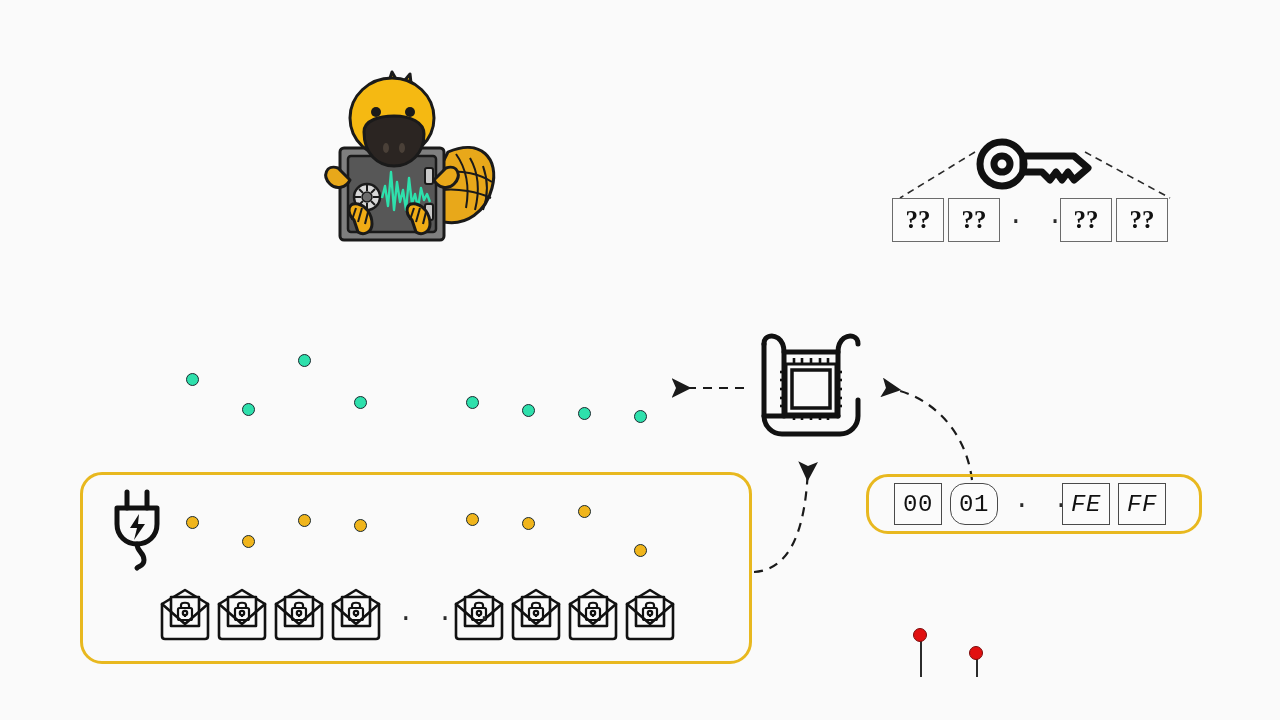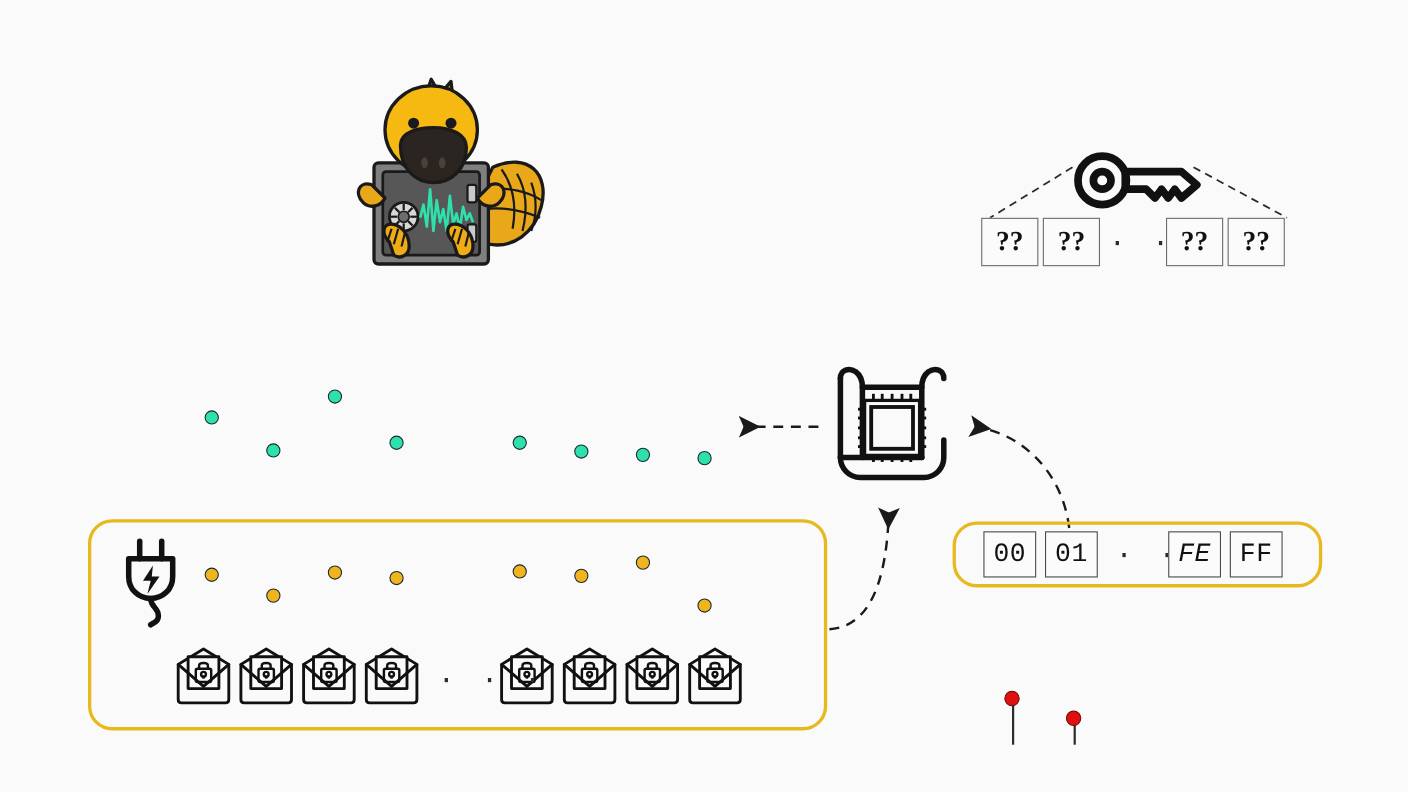--- a/index.html
+++ b/index.html
@@ -304,24 +304,24 @@
       <use href="#env" x="351" y="0"></use>
       <use href="#env" x="408" y="0"></use>
       <use href="#env" x="465" y="0"></use>
     </svg>
   </div>
   <div class="ellip" style="left:398px; top:605px;">· · ·</div>
 
   <div class="panel-yellow" style="left:866px; top:474px; width:336px; height:60px;"></div>
 
   <div class="byte-box" style="left:894px; top:483px;">00</div>
-  <div class="byte-box" style="left:950px; top:483px;">01</div>
+  <div class="byte-box" style="left:950px; top:483px;border-radius:15px;">01</div>
   <div class="ellip" style="left:1014px; top:492px;">· · ·</div>
   <div class="byte-box" style="left:1062px; top:483px;font-style:italic;">FE</div>
-  <div class="byte-box" style="left:1118px; top:483px;">FF</div>
+  <div class="byte-box" style="left:1118px; top:483px;font-style:italic;">FF</div>
 
   <div class="abs" style="left:0; top:0; width:1280px; height:720px;">
     <div class="pin-stem" style="left:920px; top:640px; height:37px;"></div>
     <div class="pin-head" style="left:913px; top:628px;"></div>
     <div class="pin-stem" style="left:976px; top:658px; height:19px;"></div>
     <div class="pin-head" style="left:969px; top:646px;"></div>
   </div>
 
 </div>
 

